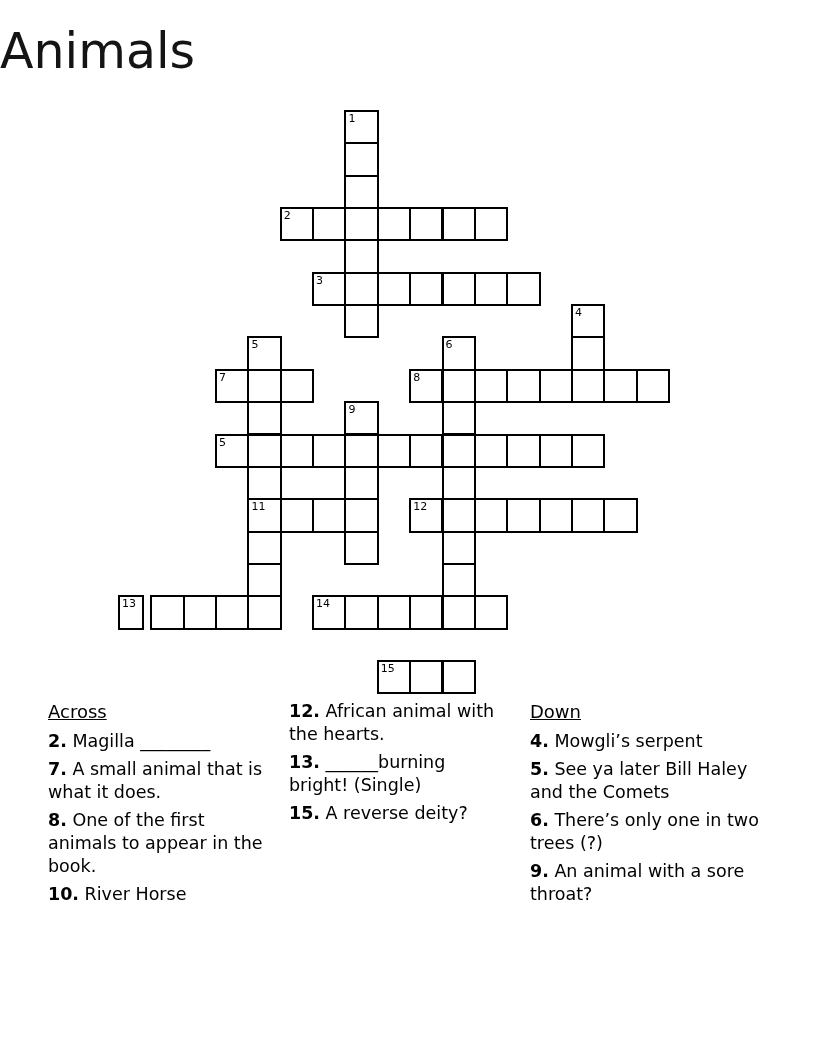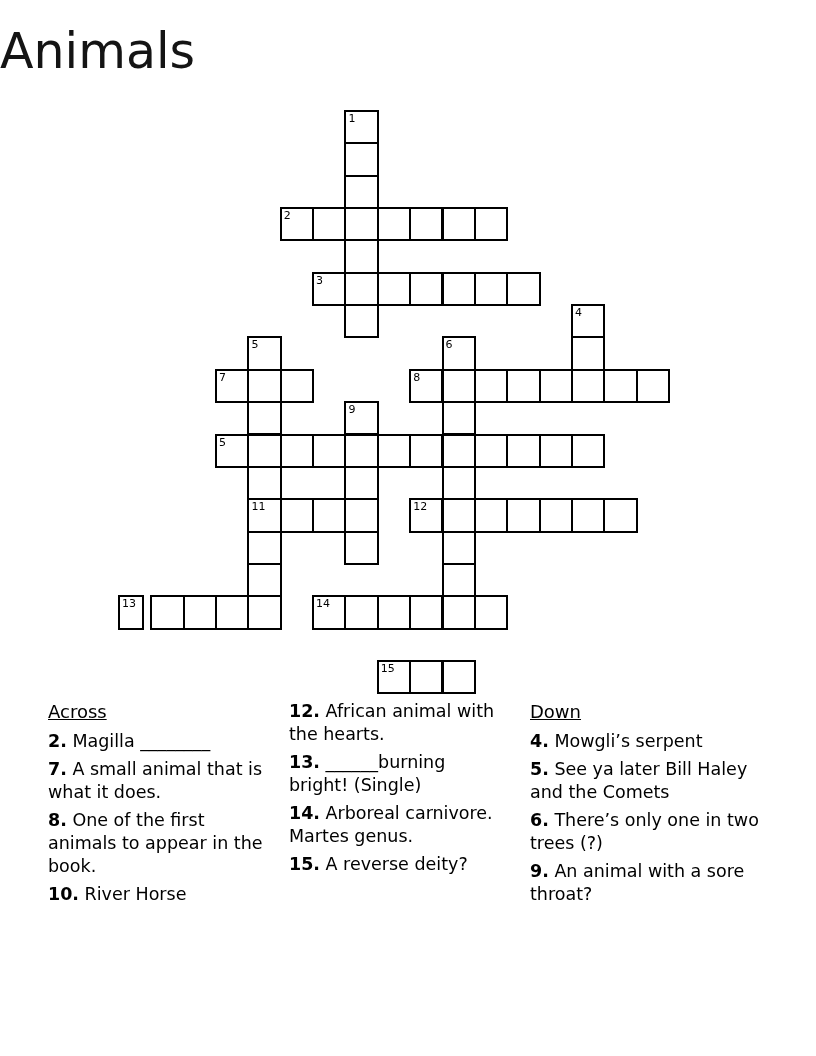--- a/index.html
+++ b/index.html
@@ -182,21 +182,20 @@
         <div class="clue"><span class="cnum">7.</span><span> A small animal that is what it does.</span></div>
         <div class="clue"><span class="cnum">8.</span><span> One of the first animals to appear in the book.</span></div>
         <div class="clue"><span class="cnum">10.</span><span> River Horse</span></div>
       </div>
   </div>
 
   <div class="clue-col col-2">
     <div>
         <div class="clue"><span class="cnum">12.</span><span> African animal with the hearts.</span></div>
         <div class="clue"><span class="cnum">13.</span><span> ______burning bright! (Single)</span></div>
-        <div class="clue"><span class="cnum">14.</span><span> Arboreal carnivore. Martes genus.</span></div>
         <div class="clue"><span class="cnum">15.</span><span> A reverse deity?</span></div>
       </div>
   </div>
 
   <div class="clue-col col-3">
     <div class="clue-head">Down</div>
     <div>
         <div class="clue"><span class="cnum">4.</span><span> Mowgli’s serpent</span></div>
         <div class="clue"><span class="cnum">5.</span><span> See ya later Bill Haley and the Comets</span></div>
         <div class="clue"><span class="cnum">6.</span><span> There’s only one in two trees (?)</span></div>

